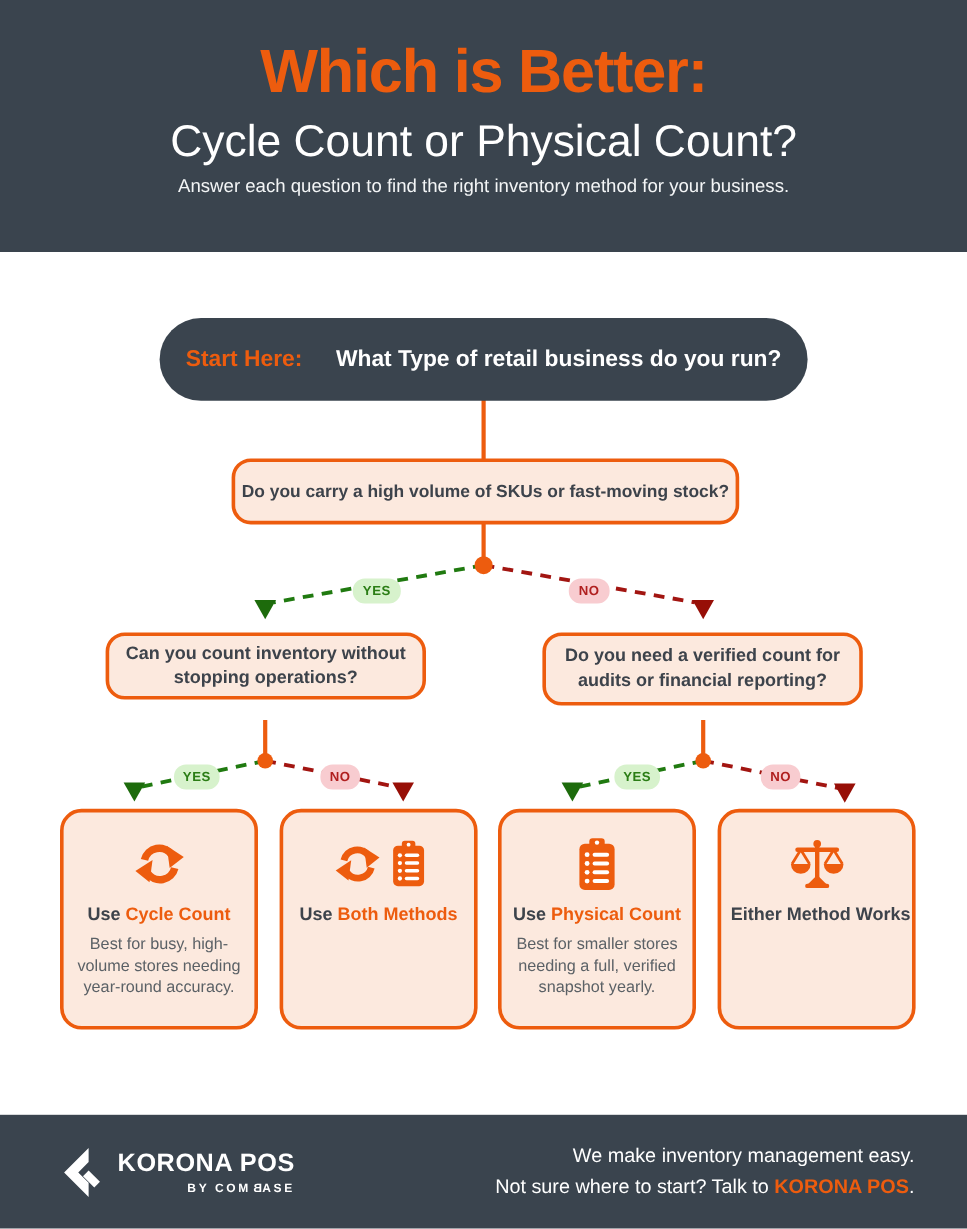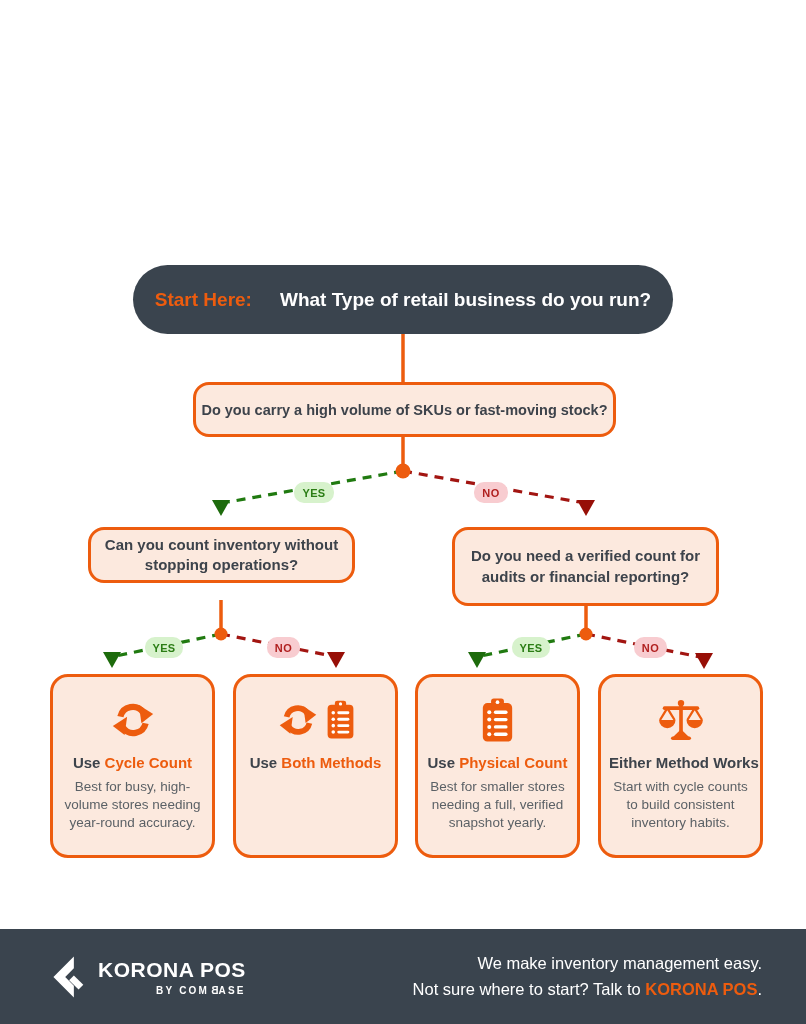--- a/index.html
+++ b/index.html
@@ -23,21 +23,21 @@
   .start-pill{position:absolute;left:133px;top:265px;width:540px;height:69px;border-radius:35px;
          background:var(--dark);display:flex;align-items:center;justify-content:center;
          font-size:19px;font-weight:700;color:#fff;white-space:nowrap;z-index:2;gap:28px;}
   .start-prefix{color:var(--orange);}
   .qbox{position:absolute;background:var(--card_bg);border:3px solid var(--orange);
          border-radius:16px;display:flex;align-items:center;justify-content:center;
          text-align:center;font-weight:700;color:var(--question_text);
          box-sizing:border-box;z-index:2;}
   #q-top{left:193px;top:382px;width:423px;height:55px;font-size:14.5px;white-space:nowrap;}
   #q-left{left:88px;top:527px;width:267px;height:56px;font-size:15px;padding:0 12px;line-height:1.35;}
-  #q-right{left:452px;top:527px;width:267px;height:79px;font-size:15px;padding:0 0;line-height:1.35;}
+  #q-right{left:452px;top:527px;width:267px;height:61px;font-size:15px;padding:0 0;line-height:1.35;}
   
   .badge{position:absolute;z-index:3;border-radius:10px;font-size:11px;font-weight:800;
          letter-spacing:.4px;display:flex;align-items:center;justify-content:center;}
   .badge.yes{background:var(--green_badge_bg);color:var(--green_badge_text);}
   .badge.no{background:var(--red_badge_bg);color:var(--red_badge_text);}
   #b1y{left:294px;top:482px;width:40px;height:21px;}
   #b1n{left:474px;top:482px;width:34px;height:21px;}
   #b2ly{left:145px;top:637px;width:38px;height:21px;}
   #b2ln{left:267px;top:637px;width:33px;height:21px;}
   #b2ry{left:512px;top:637px;width:38px;height:21px;}
@@ -73,20 +73,25 @@
   .logo-sub{color:#fff;font-size:10px;font-weight:700;letter-spacing:2.2px;margin-top:3px;white-space:nowrap;}
   .logo-sub .flip{display:inline-block;transform:scaleX(-1);}
   .cta{text-align:right;color:#fff;font-size:16.5px;line-height:1.55;}
   .cta .brand{color:var(--orange);font-weight:800;}
 </style>
 </head>
 <body>
 
 <div class="page">
 
+  <div class="header">
+    <div class="title">Which is Better:</div>
+    <div class="subtitle">Cycle Count or Physical Count?</div>
+    <div class="tagline">Answer each question to find the right inventory method for your business.</div>
+  </div>
 
   <svg class="connectors" width="806" height="1024" viewBox="0 0 806 1024">
     <line class="oline" x1="403" y1="332" x2="403" y2="384"></line>
     <line class="oline" x1="403" y1="436" x2="403" y2="468"></line>
     <line class="gdash" x1="403" y1="471" x2="228" y2="502"></line>
     <line class="rdash" x1="403" y1="471" x2="579" y2="502"></line>
     <circle class="odot" cx="403" cy="471" r="7.5"></circle>
     <polygon class="gtri" points="212,500 230,500 221,516"></polygon>
     <polygon class="rtri" points="577,500 595,500 586,516"></polygon>
 
@@ -192,21 +197,20 @@
         <rect class="ic-fill" x="24" y="5" width="4" height="31"></rect>
         <rect class="ic-fill" x="6" y="8" width="40" height="4" rx="2"></rect>
         <path class="ic-st" d="M11,10 L3,23 M11,10 L19,23 M41,10 L33,23 M41,10 L49,23"></path>
         <path class="ic-fill" d="M2,23 A9,9 0 0 0 20,23 Z"></path>
         <path class="ic-fill" d="M32,23 A9,9 0 0 0 50,23 Z"></path>
         <polygon class="ic-fill" points="26,33 17,42 35,42"></polygon>
         <rect class="ic-fill" x="15" y="41" width="22" height="4" rx="2"></rect>
       </svg>
     </div>
     <div class="card-title"><span>Either Method Works</span><span class="hl"></span></div>
-    <div class="card-body">Start with cycle counts to build consistent inventory habits.</div>
   </div>
 
   <div class="footer">
     <div class="logo">
       <svg width="44" height="46" viewBox="0 0 56 56">
         <polygon fill="#ffffff" points="38,2 12,28 38,54 38,39 27,28 38,17"></polygon>
         <polygon fill="#ffffff" points="38,26 50,38 44,44 32,32"></polygon>
       </svg>
       <div class="logo-col">
         <div class="logo-name">KORONA POS</div>

